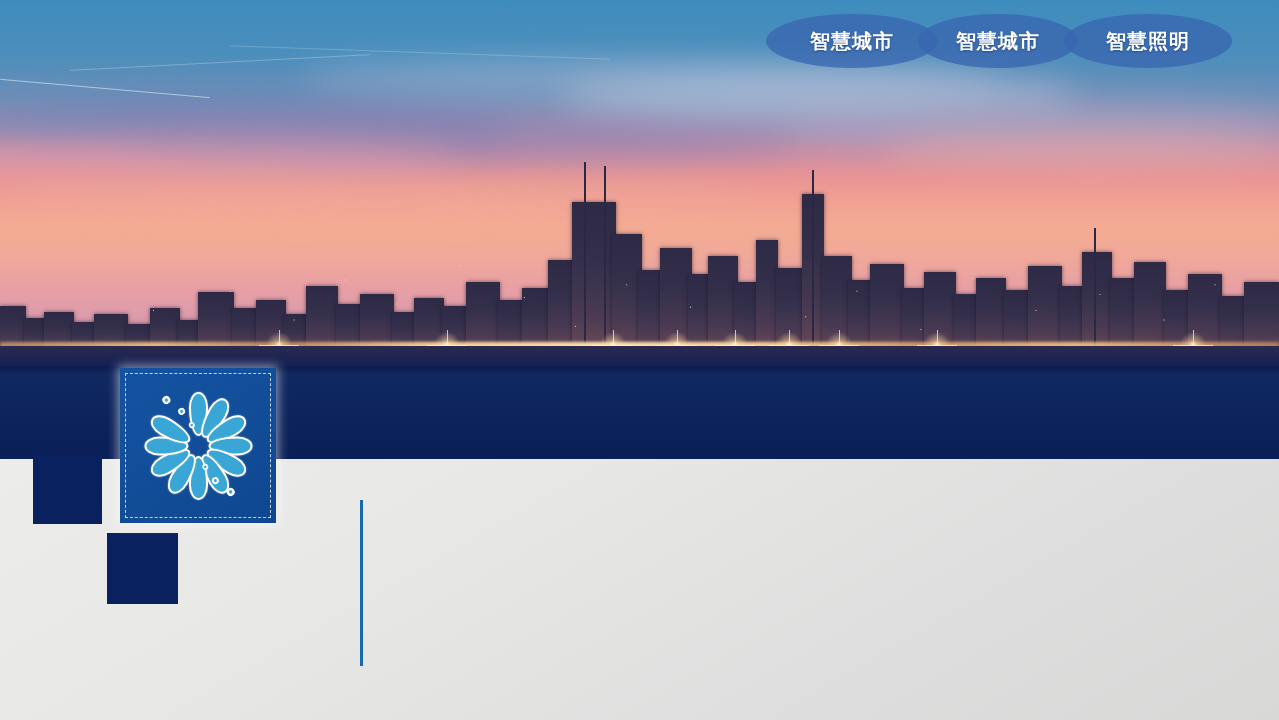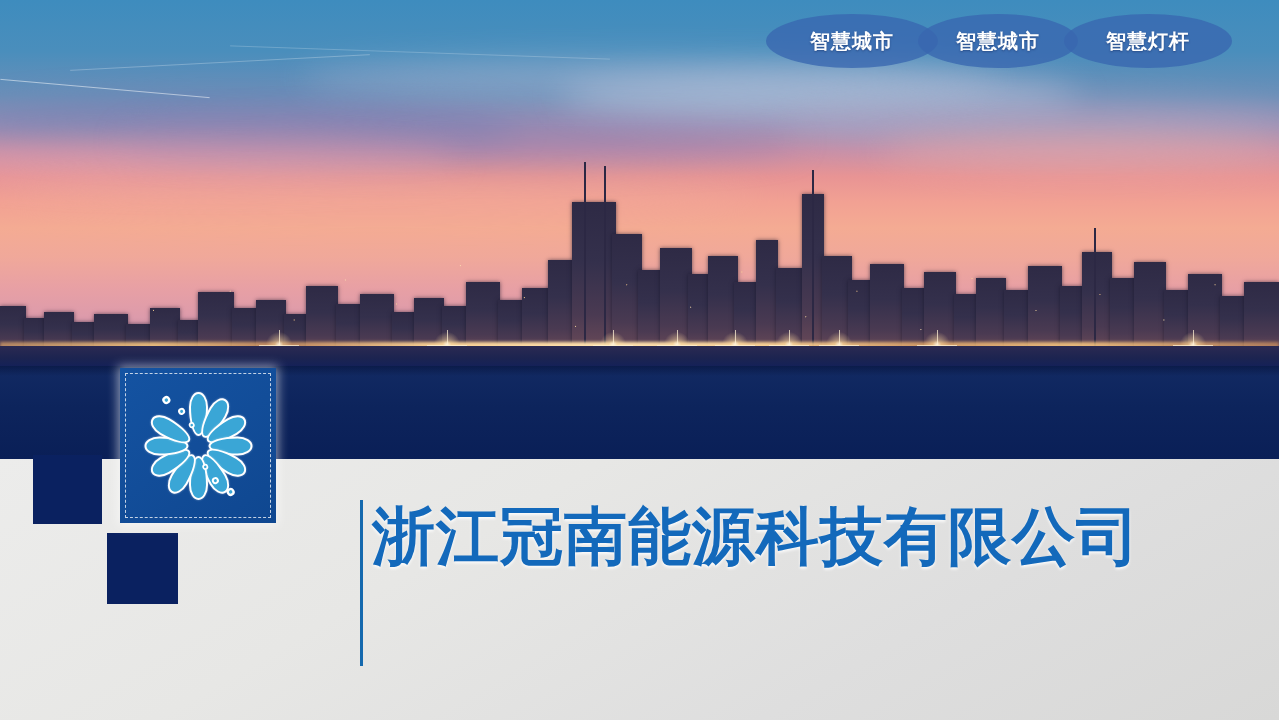--- a/index.html
+++ b/index.html
@@ -366,20 +366,19 @@
   </div>
 
   <div class="pill-group">
     <div class="pill pill-1">
       <span>智慧城市</span>
     </div>
     <div class="pill pill-2">
       <span>智慧城市</span>
     </div>
     <div class="pill pill-3">
-      <span>智慧灯杆</span>
+      <span>智慧照明</span>
     </div>
   </div>
 
   <div class="title-rule"></div>
-  <div class="company-title">浙江冠南能源科技有限公司</div>
 
 </div>
 
 </body></html>

